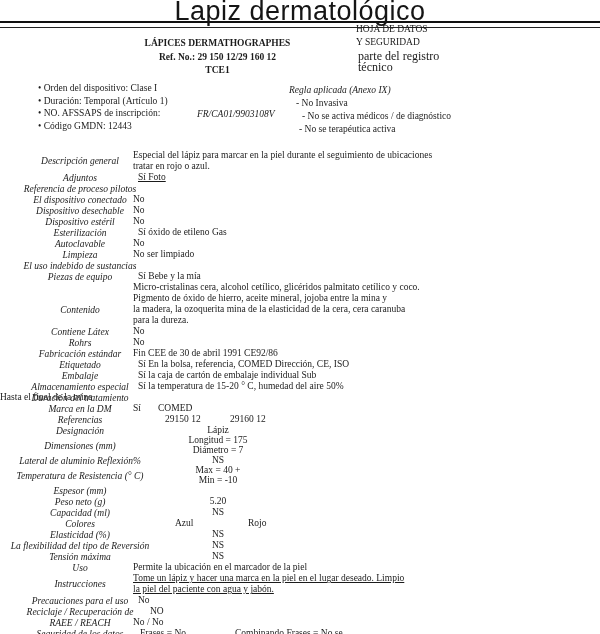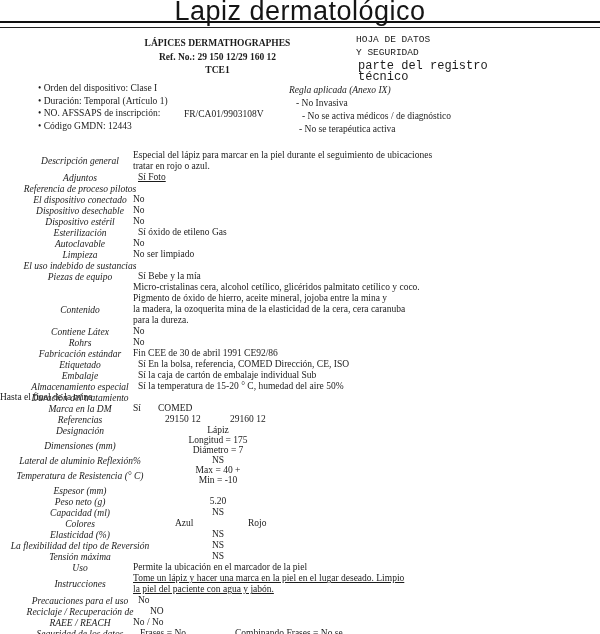--- a/index.html
+++ b/index.html
@@ -16,26 +16,26 @@
   .rule-thin{position:absolute;top:26.5px;left:0;width:600px;height:1.1px;background:#222;}
   .doc-title{
     position:absolute;top:-4px;left:0;width:600px;text-align:center;
     font-family:"Liberation Sans","DejaVu Sans",sans-serif;
     font-size:27px;font-weight:400;letter-spacing:0.5px;color:#151515;
   }
 
   
   .product-block{position:absolute;top:37px;left:95px;width:245px;text-align:center;
     font-weight:bold;line-height:13.5px;}
-  .sheet-block{position:absolute;top:33px;left:356px;width:160px;line-height:13px;font-family:Liberation Mono, monospace;}
+  .sheet-block{position:absolute;top:23px;left:356px;width:160px;line-height:13px;}
   .sheet-note{font-size:12px;line-height:10.5px;margin-top:2px;padding-left:2px;}
 
   
   .bullets{position:absolute;top:82px;left:38px;line-height:12.6px;}
-  .reg-code{position:absolute;top:109px;left:184px;}
+  .reg-code{position:absolute;top:109px;left:197px;font-style:italic;}
   .rules-block{position:absolute;top:84px;left:289px;line-height:13px;}
   .rules-title{font-style:italic;}
   .rule-item:nth-child(1){margin-left:7px;}
   .rule-item:nth-child(2){margin-left:13px;}
   .rule-item:nth-child(3){margin-left:10px;}
 
   
   .rows{position:absolute;top:150px;left:0;width:600px;}
   .row{position:relative;min-height:11px;}
   .row-label{

